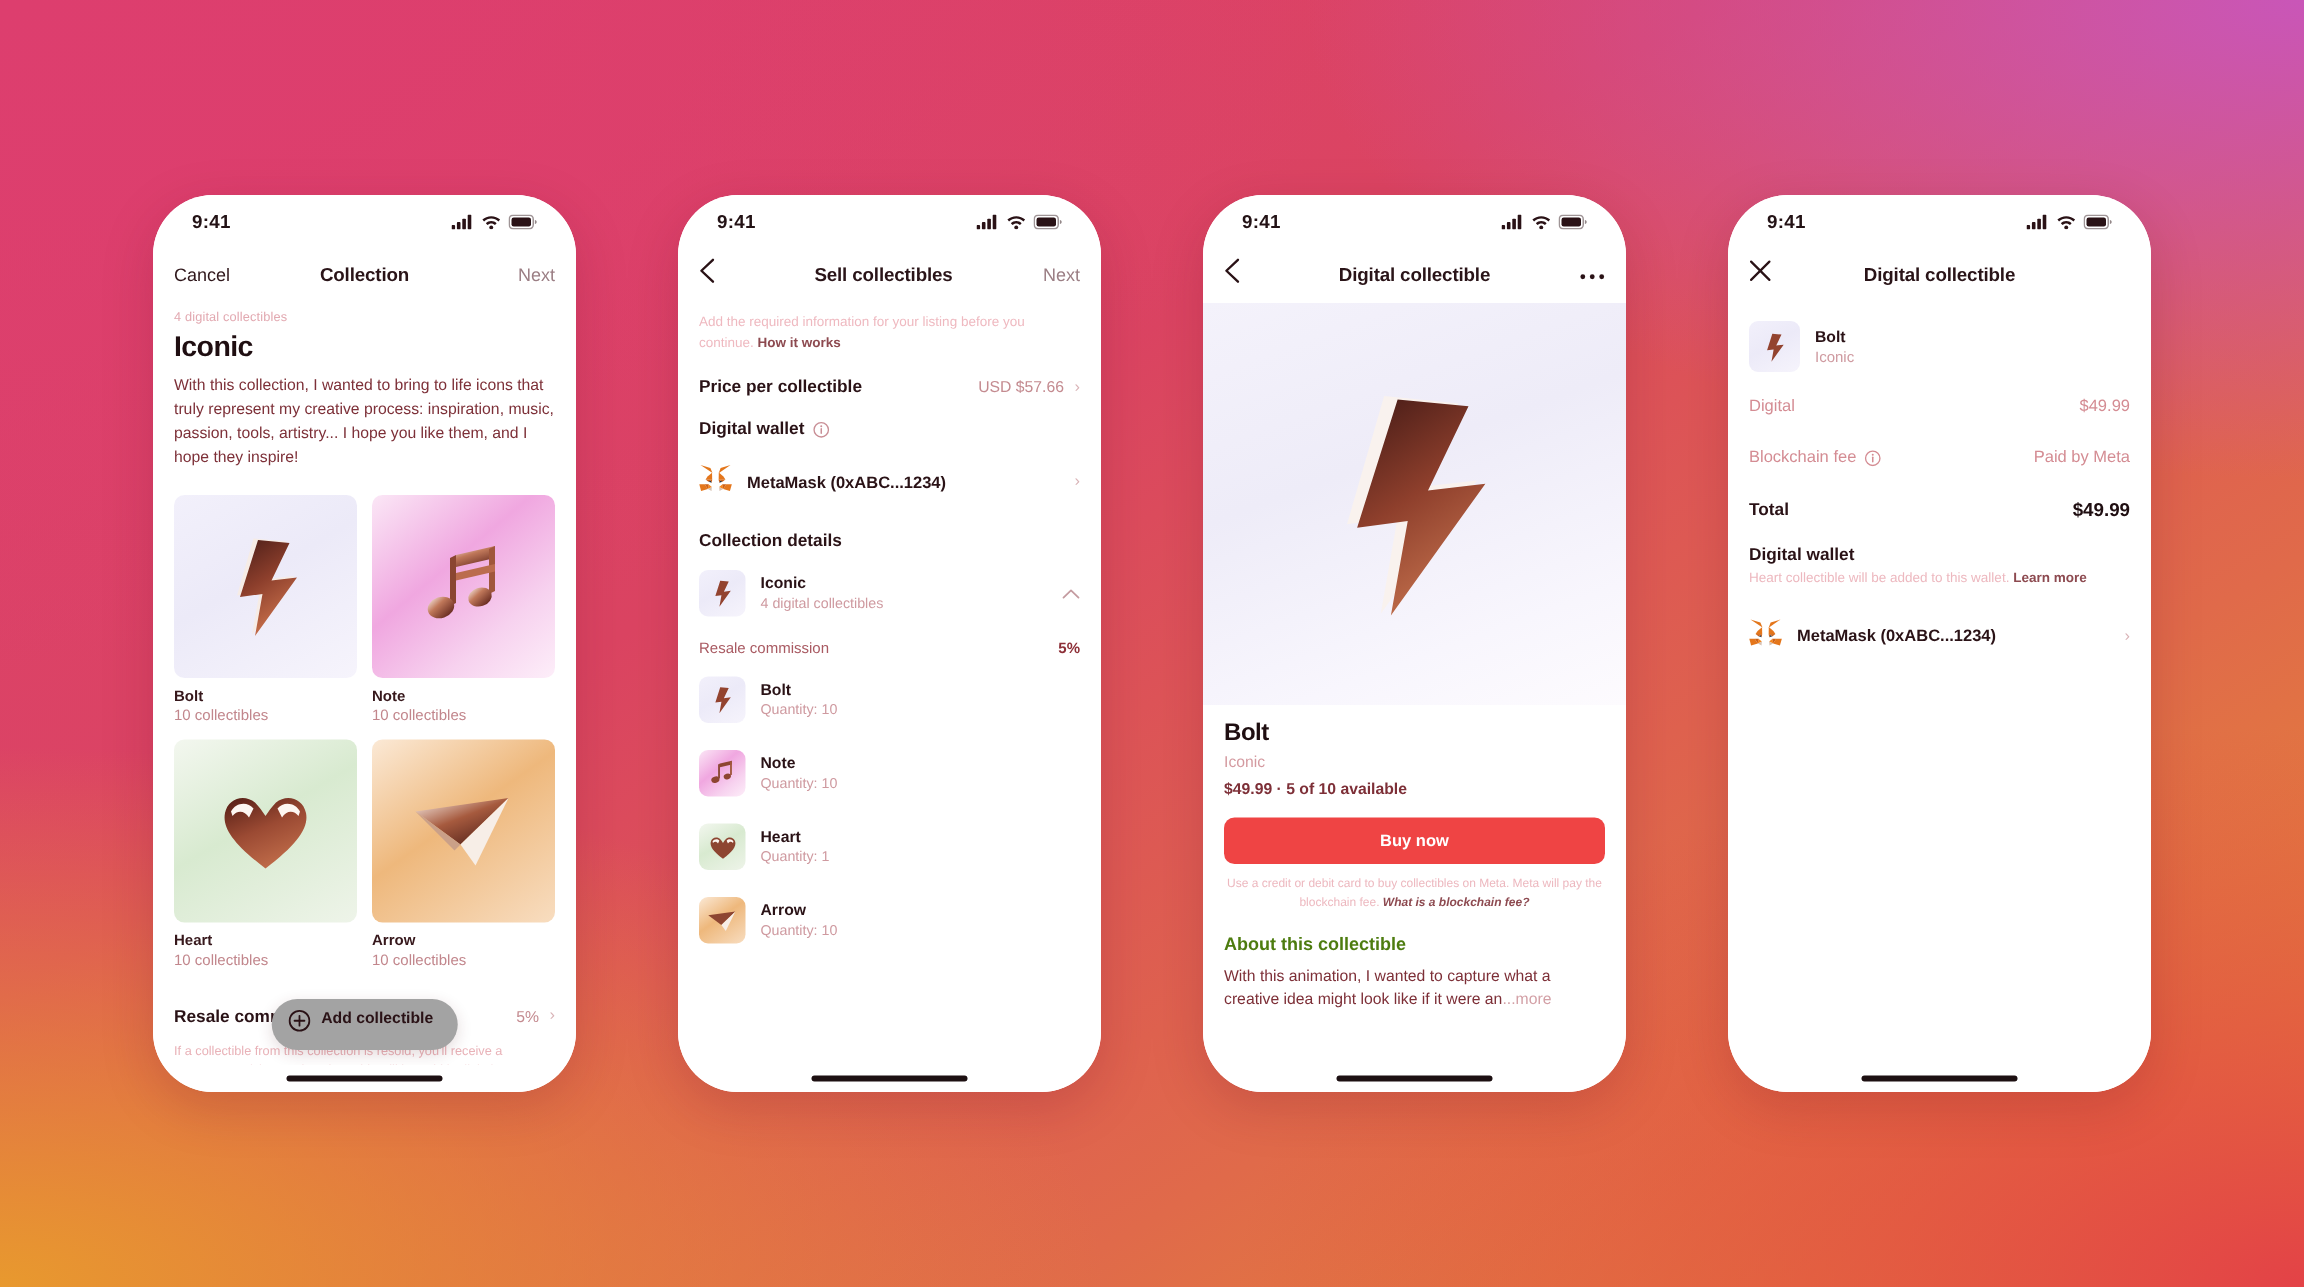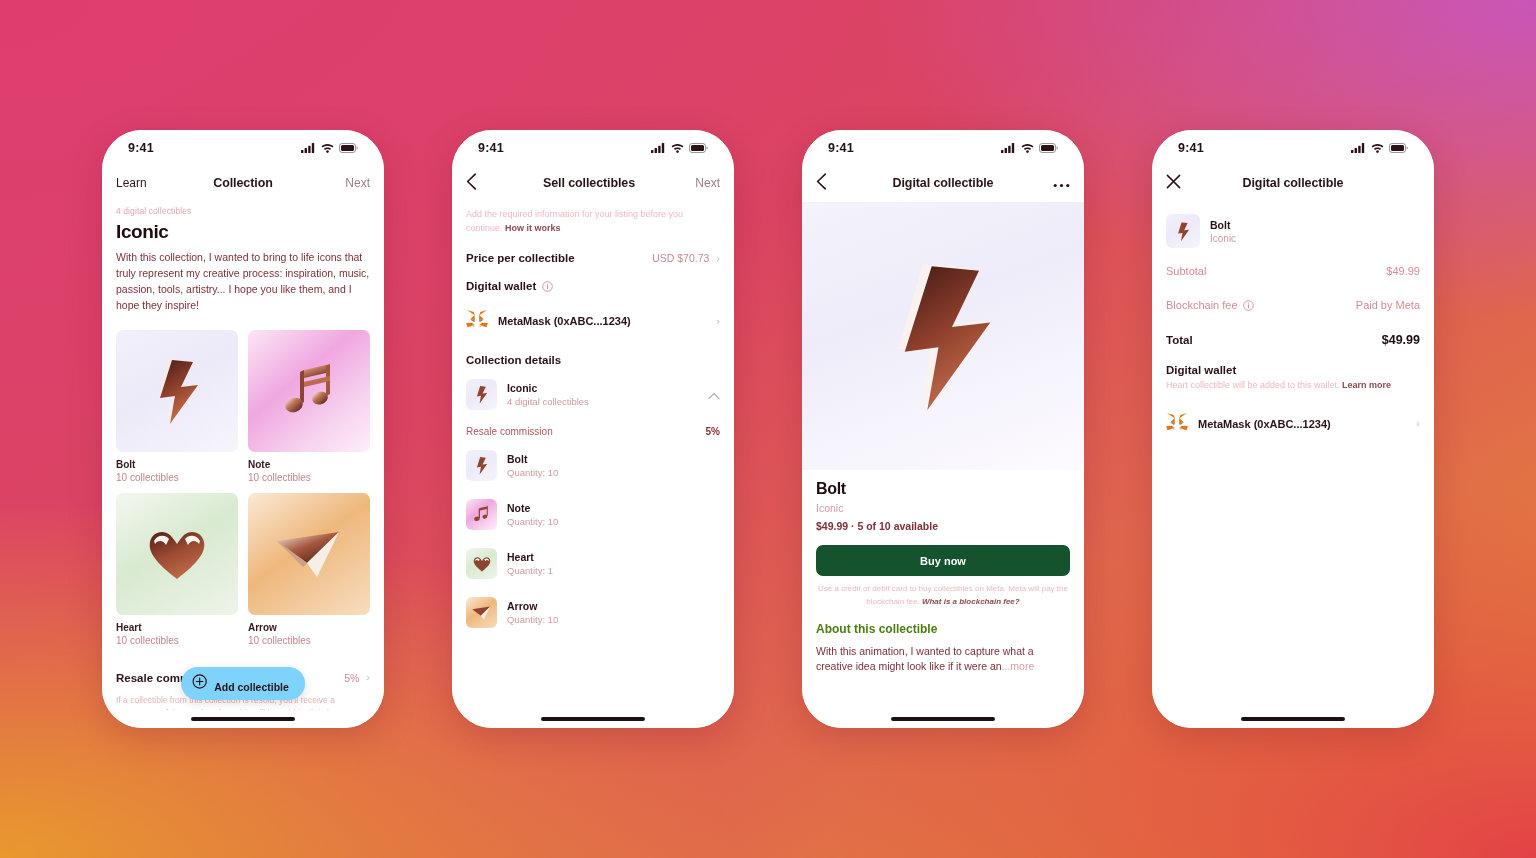--- a/index.html
+++ b/index.html
@@ -91,23 +91,23 @@
   .tile-sub { font-size: 10px; color: #c2868c; margin-top: 2px; }
 
   .g-bolt  { background: linear-gradient(150deg,#f2f0fb 0%,#eceaf8 45%,#f6f4fc 100%); }
   .g-note  { background: linear-gradient(140deg,#fbe7f6 0%,#f0a7e0 40%,#f7d2ef 72%,#fdeef9 100%); }
   .g-heart { background: linear-gradient(150deg,#f3f7ef 0%,#d8ead0 45%,#eef4e9 100%); }
   .g-arrow { background: linear-gradient(145deg,#fbe9d6 0%,#eeb87c 45%,#f8ddc0 100%); }
 
   .add-pill {
     position: absolute; left: 50%; transform: translateX(-50%);
     bottom: 10px;
-    background: #7dd3fc; border-radius: 22px;
+    background: #a3a3a3; border-radius: 22px;
     padding: 7px 16px 7px 11px;
-    display: flex; align-items: flex-end; gap: 7px;
+    display: flex; align-items: flex-start; gap: 7px;
     box-shadow: 0 3px 10px rgba(90,30,40,.16);
     z-index: 4;
   }
   .add-pill span.lbl { font-size: 10.5px; font-weight: bold; color: #2a1216; white-space: nowrap; }
 
   .divider-row {
     display: flex; align-items: center; justify-content: space-between;
     margin-top: 14px; padding-top: 12px;
   }
   .rc-title { font-size: 11.5px; font-weight: bold; color: #2a1216; }
@@ -147,21 +147,21 @@
     width: 100%; height: 268px; flex: 0 0 auto;
     background: linear-gradient(160deg,#f4f2fb 0%,#eeecf8 40%,#f8f6fd 78%,#fdfbfe 100%);
     display: flex; align-items: center; justify-content: center;
     position: relative;
   }
   .p3-title { font-size: 16px; font-weight: bold; color: #1f0e11; letter-spacing: -.3px; }
   .p3-coll { font-size: 10.5px; color: #d49aa0; margin-top: 4px; }
   .p3-price { font-size: 10.5px; font-weight: bold; color: #7d2f37; margin-top: 6px; }
   .btn-primary {
     width: 100%; height: 31px; border: none; border-radius: 7px;
-    background: #14532d; color: #fff;
+    background: #ef4444; color: #fff;
     font-size: 11px; font-weight: bold; font-family: inherit;
     display: flex; align-items: center; justify-content: center;
     cursor: pointer;
   }
   .fine { font-size: 8px; line-height: 1.6; color: #edb8bf; text-align: center; margin-top: 7px; }
   .fine b { color: #8d4a50; font-weight: bold; font-style: italic; }
   .about-h { font-size: 12px; font-weight: bold; color: #4d7c0f; margin-top: 13px; }
   .about-t { font-size: 10.5px; line-height: 1.5; color: #7d2f37; margin-top: 8px; }
   .about-t .more { color: #d3a0a6; }
 
@@ -214,21 +214,21 @@
               <svg width="19" height="10" viewBox="0 0 19 10">
                 <rect x=".5" y=".5" width="16" height="9" rx="2.6" fill="none" stroke="#2a1216" stroke-opacity=".45"></rect>
                 <rect x="2" y="2" width="13" height="6" rx="1.5" fill="#2a1216"></rect>
                 <path d="M17.6 3.6v2.8c.8-.2 1.2-.7 1.2-1.4s-.4-1.2-1.2-1.4z" fill="#2a1216" fill-opacity=".5"></path>
               </svg>
             </span>
         </div>
       </div>
 
       <div class="navbar">
-        <div class="nav-side cancel">Learn</div>
+        <div class="nav-side cancel">Cancel</div>
         <div class="nav-title">Collection</div>
         <div class="nav-side right">Next</div>
       </div>
 
       <div class="body-scroll">
         <div class="meta-sm" style="margin-top:4px">4 digital collectibles</div>
         <div class="h1" style="margin-top:5px">Iconic</div>
         <div class="desc">With this collection, I wanted to bring to life icons that truly represent my creative process: inspiration, music, passion, tools, artistry... I hope you like them, and I hope they inspire!</div>
 
         <div class="grid">
@@ -381,21 +381,21 @@
       </div>
 
       <div class="body-scroll">
         <div class="hint" style="margin-top:6px">
           <span>Add the required information for your listing before you continue. </span><b>How it works</b>
         </div>
 
         <div class="kv-row" style="margin-top:6px">
           <div class="kv-l">Price per collectible</div>
           <div class="kv-r">
-            <span class="kv-v">USD $70.73</span>
+            <span class="kv-v">USD $57.66</span>
             <span class="chev">›</span>
           </div>
         </div>
 
         <div class="sect-h" style="margin-top:6px;display:flex;align-items:center;gap:6px">
           <span>Digital wallet</span>
           <span class="info-ic">
               <svg width="11" height="11" viewBox="0 0 11 11">
                 <circle cx="5.5" cy="5.5" r="4.8" fill="none" stroke="#c98f96" stroke-width=".9"></circle>
                 <path d="M5.5 4.8v3" stroke="#c98f96" stroke-width="1" stroke-linecap="round"></path>
@@ -648,21 +648,21 @@
                 <path d="M19 2 L40 4 L28 29 L45 27 L17 66 L22 38 L7 40 Z" fill="#93432f"></path>
               </svg>
           </div>
           <div class="item-txt">
             <div class="p4-name">Bolt</div>
             <div class="p4-coll">Iconic</div>
           </div>
         </div>
 
         <div class="sum-row">
-          <span class="sum-l">Subtotal</span>
+          <span class="sum-l">Digital</span>
           <span class="sum-r">$49.99</span>
         </div>
 
         <div class="sum-row">
           <span class="sum-l">
             <span>Blockchain fee</span>
             <span class="info-ic">
                 <svg width="11" height="11" viewBox="0 0 11 11">
                   <circle cx="5.5" cy="5.5" r="4.8" fill="none" stroke="#d48c93" stroke-width=".9"></circle>
                   <path d="M5.5 4.8v3" stroke="#d48c93" stroke-width="1" stroke-linecap="round"></path>

